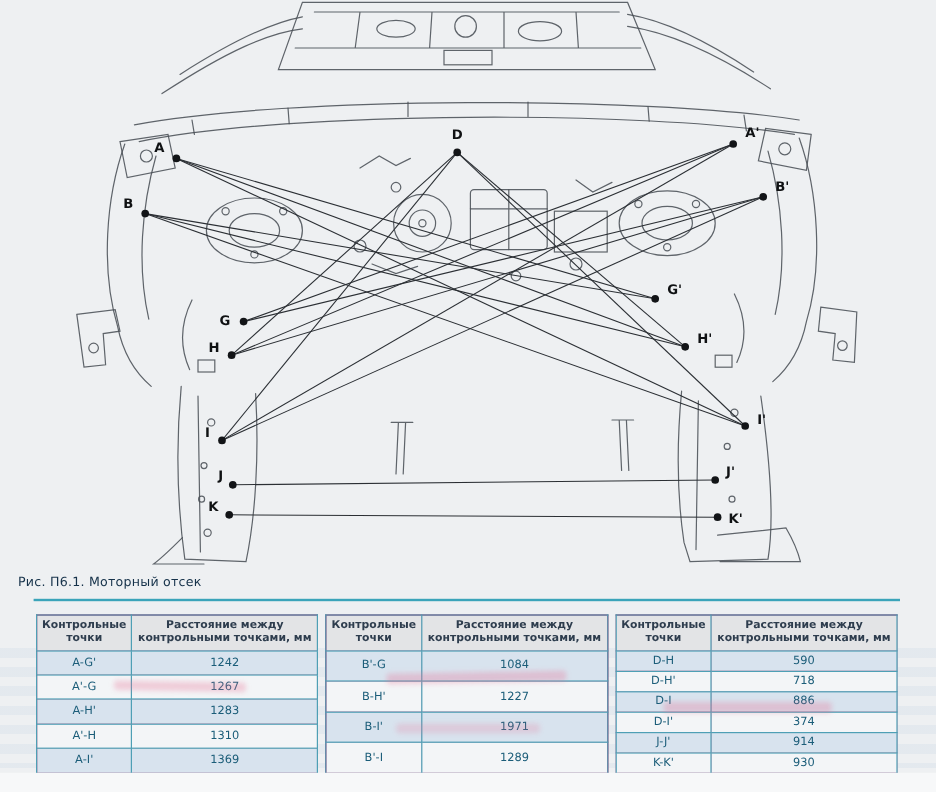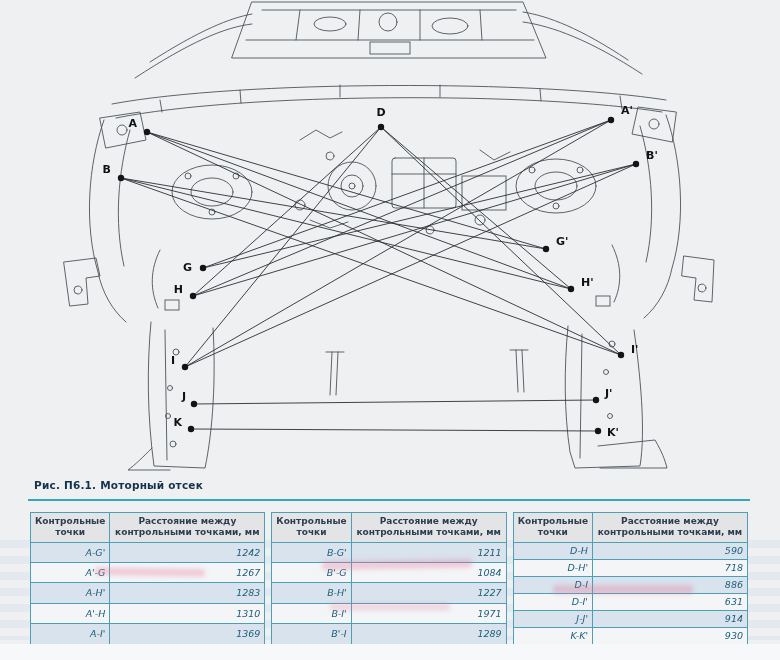--- a/index.html
+++ b/index.html
@@ -10,38 +10,38 @@
   }
   
   .diagram-svg{position:absolute;left:0;top:0;}
   #bg-art path, #bg-art rect, #bg-art ellipse, #bg-art circle{
     fill:none;stroke:#4a5056;stroke-width:1;stroke-linecap:round;opacity:.88;
   }
   .measure-line{stroke:#2b2f34;stroke-width:.9;}
   .point-dot{fill:#121417;stroke:none;}
   .point-label{font:bold 11px "DejaVu Sans",sans-serif;fill:#0f1113;}
   
-  .caption{position:absolute;left:34px;top:479px;font-size:10.5px;font-weight:bold;color:#16324a;letter-spacing:.2px;}
+  .caption{position:absolute;left:15px;top:479px;font-size:10.5px;font-weight:normal;color:#16324a;letter-spacing:.2px;}
   .rule{position:absolute;left:28px;top:499px;width:722px;border-top:2px solid #3ba4ba;}
   
   .scan-stripes{position:absolute;left:0;top:540px;width:780px;height:100px;
     background:repeating-linear-gradient(to bottom,rgba(176,198,220,.30) 0 8px,rgba(255,255,255,0) 8px 16px);
     opacity:.55;pointer-events:none;}
   .artifact{position:absolute;background:rgba(232,110,145,.30);filter:blur(2px);border-radius:3px;pointer-events:none;}
   #a1{left:322px;top:560px;width:150px;height:9px;transform:rotate(-1deg);}
   #a2{left:553px;top:585px;width:140px;height:9px;}
   #a3{left:95px;top:568px;width:110px;height:8px;transform:rotate(1deg);}
   #a4{left:330px;top:603px;width:120px;height:8px;opacity:.7;}
   .bottom-strip{position:absolute;left:0;bottom:0;width:100%;height:16px;background:#f7f8f9;}
   
   .tables{position:absolute;left:30px;top:512px;width:718px;display:flex;justify-content:space-between;}
   table.mtable{border-collapse:collapse;background:#be185d;font-size:9.5px;table-layout:fixed;padding-left:44px;}
   table.mtable th,table.mtable td{border:1px solid #4e9fb5;}
   table.mtable th{background:#e3e4e6;color:#2e3d4e;font-weight:bold;padding:3px 4px;font-size:9px;line-height:1.25;text-align:center;vertical-align:middle;}
-  table.mtable td{padding:2.5px 4px;text-align:right;color:#1b5d79;font-style:italic;}
+  table.mtable td{padding:2.5px 4px;text-align:center;color:#1b5d79;}
   table.mtable tbody tr:nth-child(odd){background:#d8e3ee;}
   table.mtable tbody tr:nth-child(even){background:#f3f5f7;}
   .th-points{width:70px;}
   .th-dist{width:146px;}
 </style>
 </head>
 <body>
 
 <div class="page">
 
@@ -209,24 +209,20 @@
     </table>
     <table class="mtable">
       <thead>
           <tr>
         <th class="th-points">Контрольные точки</th>
         <th class="th-dist">Расстояние между контрольными точками, мм</th>
       </tr>
         </thead>
       <tbody>
           <tr>
-            <td>B-G'</td>
-            <td>1211</td>
-          </tr>
-          <tr>
             <td>B'-G</td>
             <td>1084</td>
           </tr>
           <tr>
             <td>B-H'</td>
             <td>1227</td>
           </tr>
           <tr>
             <td>B-I'</td>
             <td>1971</td>
@@ -252,21 +248,21 @@
           <tr>
             <td>D-H'</td>
             <td>718</td>
           </tr>
           <tr>
             <td>D-I</td>
             <td>886</td>
           </tr>
           <tr>
             <td>D-I'</td>
-            <td>631</td>
+            <td>374</td>
           </tr>
           <tr>
             <td>J-J'</td>
             <td>914</td>
           </tr>
           <tr>
             <td>K-K'</td>
             <td>930</td>
           </tr>
         </tbody>

